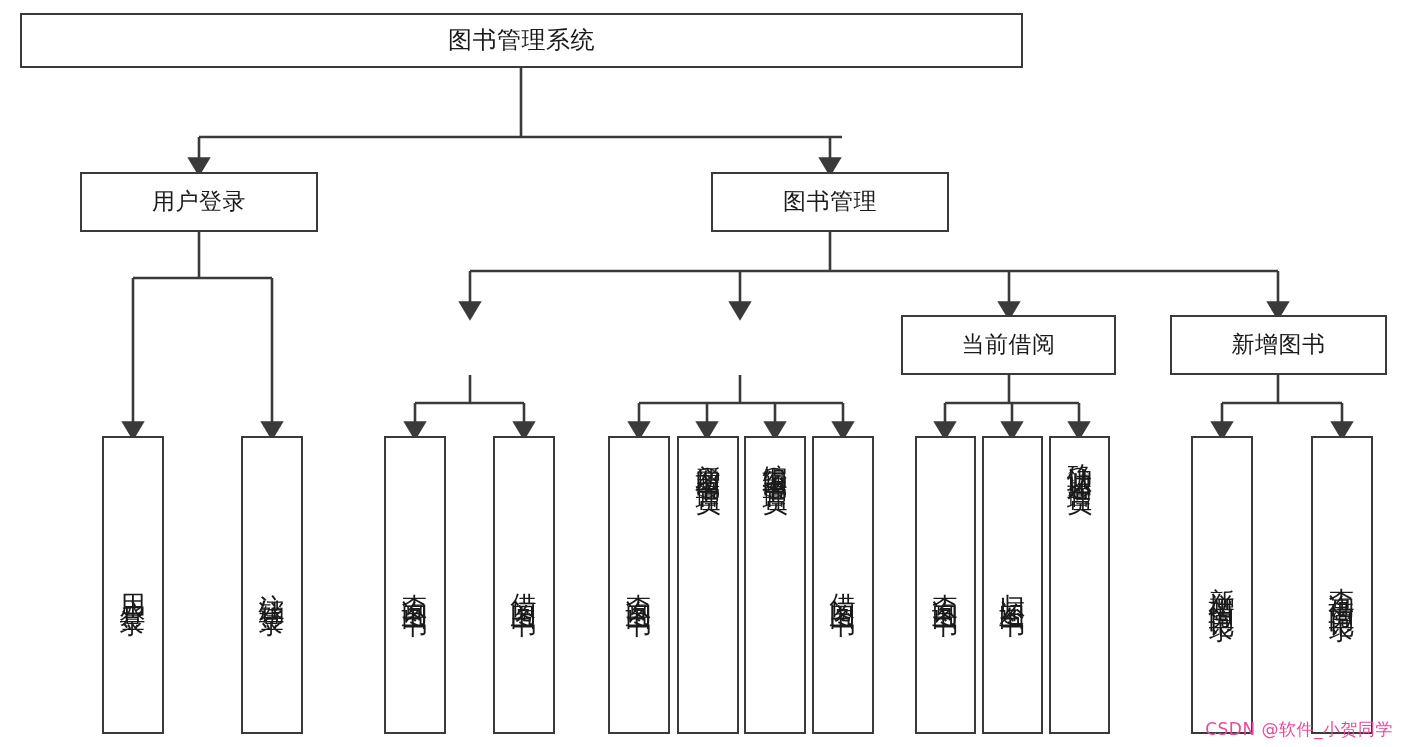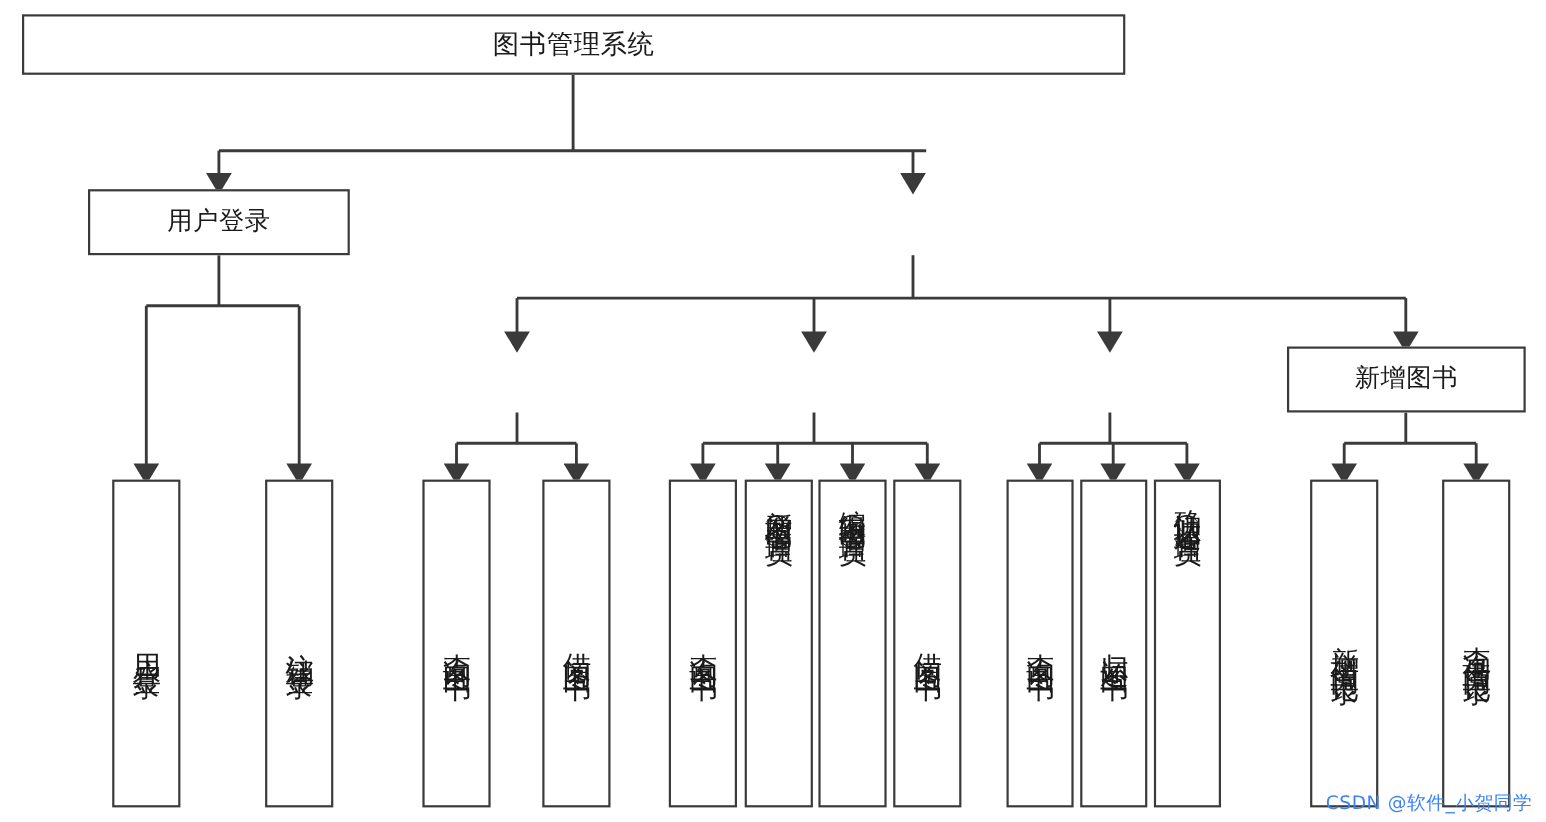--- a/index.html
+++ b/index.html
@@ -69,21 +69,21 @@
   }
   .node.v.centered {
     align-items: center;
     padding-top: 0;
   }
   #watermark {
     position: absolute;
     right: 12px;
     bottom: 6px;
     font-size: 17px;
-    color: #3b82f6;
+    color: #ec4899;
     letter-spacing: 0.5px;
     white-space: nowrap;
     user-select: none;
   }
 </style>
 </head>
 <body>
 
 <div id="diagram-root">
 
@@ -137,21 +137,27 @@
     </g>
   </svg>
 
   <div class="node h level0" style="left:20px; top:13px; width:1003px; height:55px;">
     <span class="label">图书管理系统</span>
   </div>
 
   <div class="node h" style="left:80px; top:172px; width:238px; height:60px;">
     <span class="label">用户登录</span>
   </div>
-
+  <div class="node h" style="left:711px; top:172px; width:238px; height:60px;">
+    <span class="label">图书管理</span>
+  </div>
+
+  <div class="node h" style="left:901px; top:315px; width:215px; height:60px;">
+    <span class="label">当前借阅</span>
+  </div>
   <div class="node h" style="left:1170px; top:315px; width:217px; height:60px;">
     <span class="label">新增图书</span>
   </div>
 
   <div class="node v centered" style="left:102px; top:436px; width:62px; height:298px;">
     <span class="label">用户登录</span>
   </div>
   <div class="node v centered" style="left:241px; top:436px; width:62px; height:298px;">
     <span class="label">注销登录</span>
   </div>

